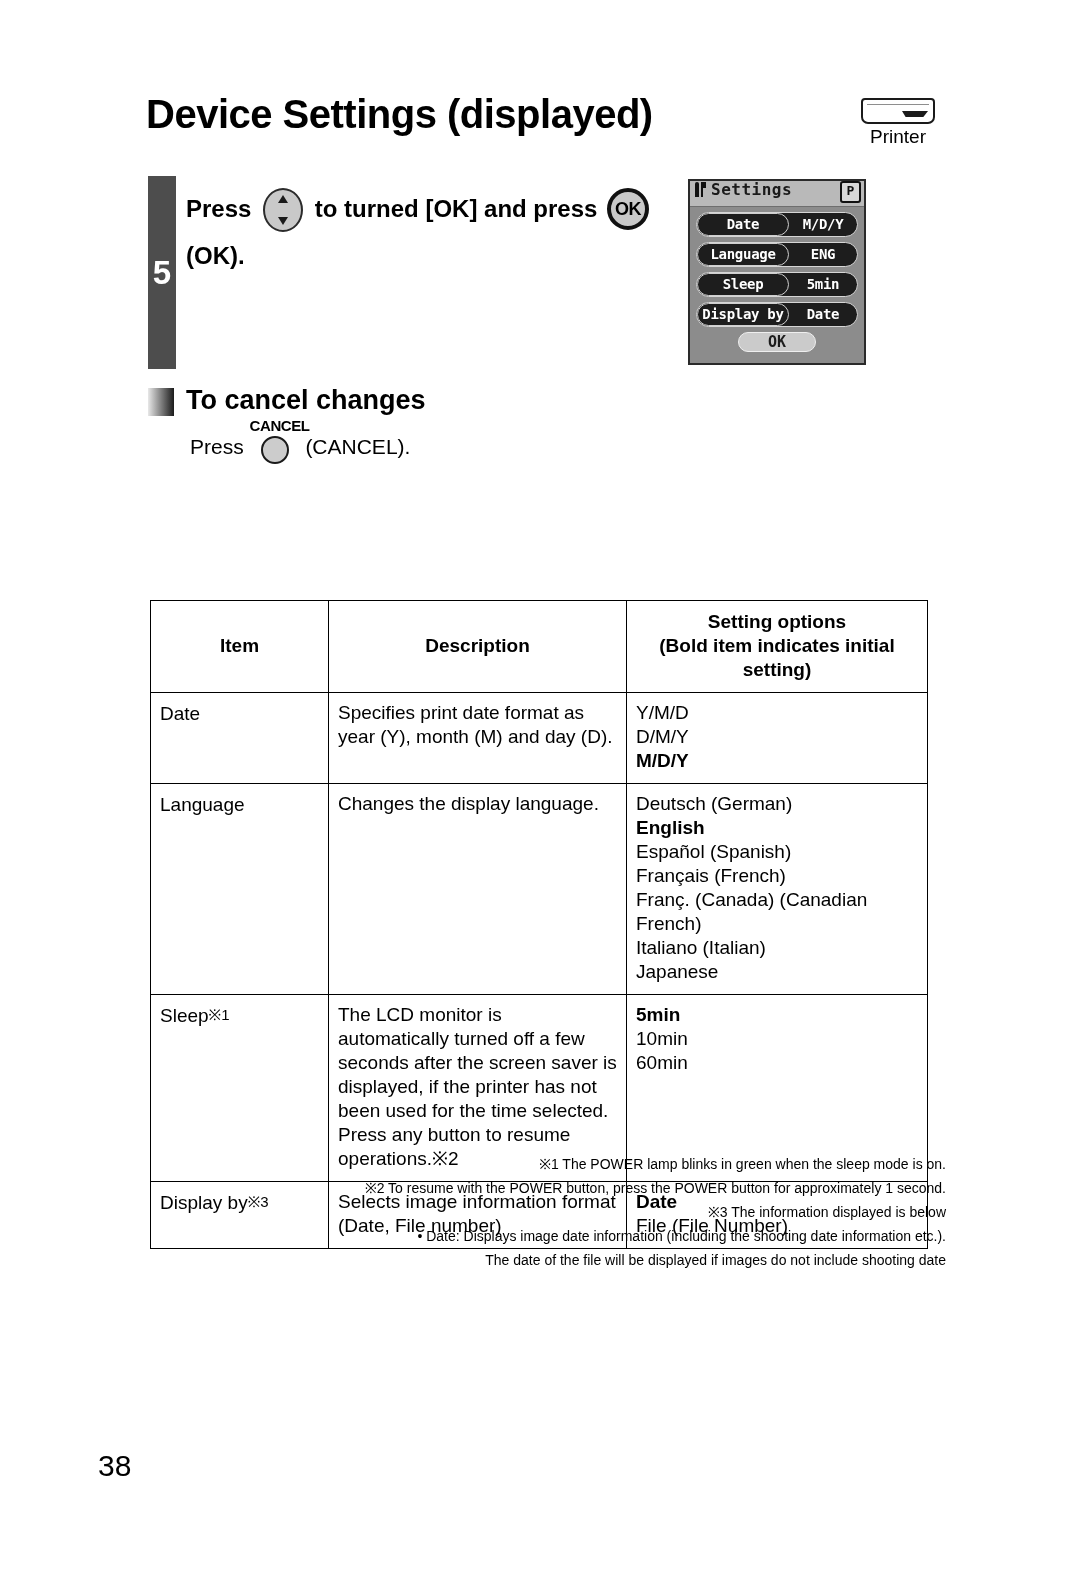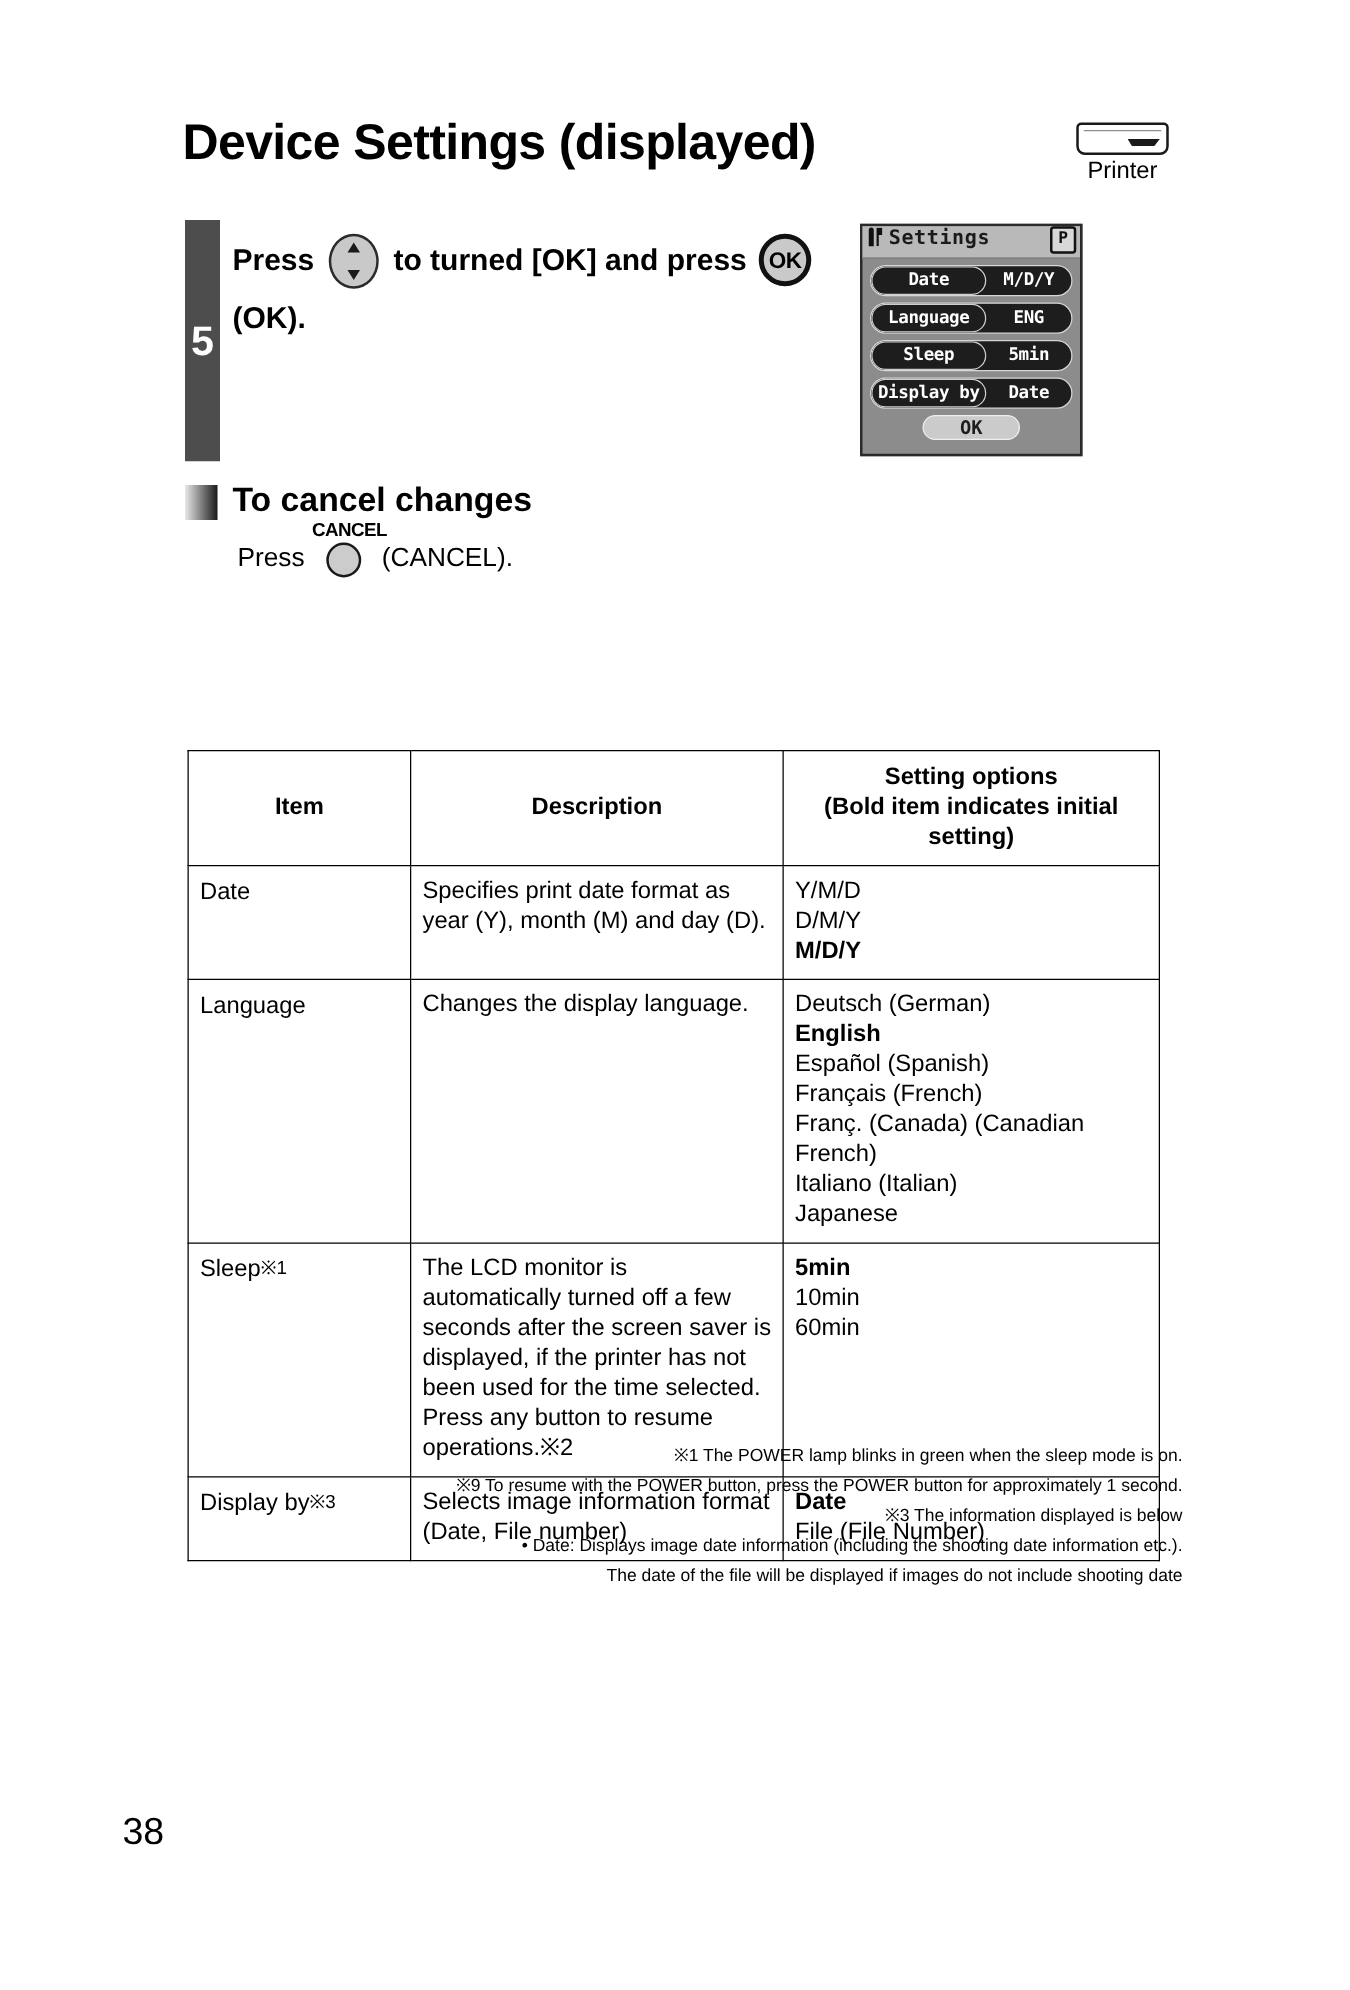--- a/index.html
+++ b/index.html
@@ -495,19 +495,19 @@
       <td class="opt-list">
         <div class="opt-bold">Date</div>
         <div>File (File Number)</div>
       </td>
     </tr>
   </tbody>
 </table>
 
 <div class="footnotes">
   <div class="fn-row">※1 The POWER lamp blinks in green when the sleep mode is on.</div>
-  <div class="fn-row">※9 To resume with the POWER button, press the POWER button for approximately 1 second.</div>
+  <div class="fn-row">※2 To resume with the POWER button, press the POWER button for approximately 1 second.</div>
   <div class="fn-row">※3 The information displayed is below</div>
   <div class="fn-bullet">• Date: Displays image date information (including the shooting date information etc.).</div>
   <div class="fn-cont">The date of the file will be displayed if images do not include shooting date</div>
 </div>
 
 <div class="page-number">38</div>
 
 </body></html>

